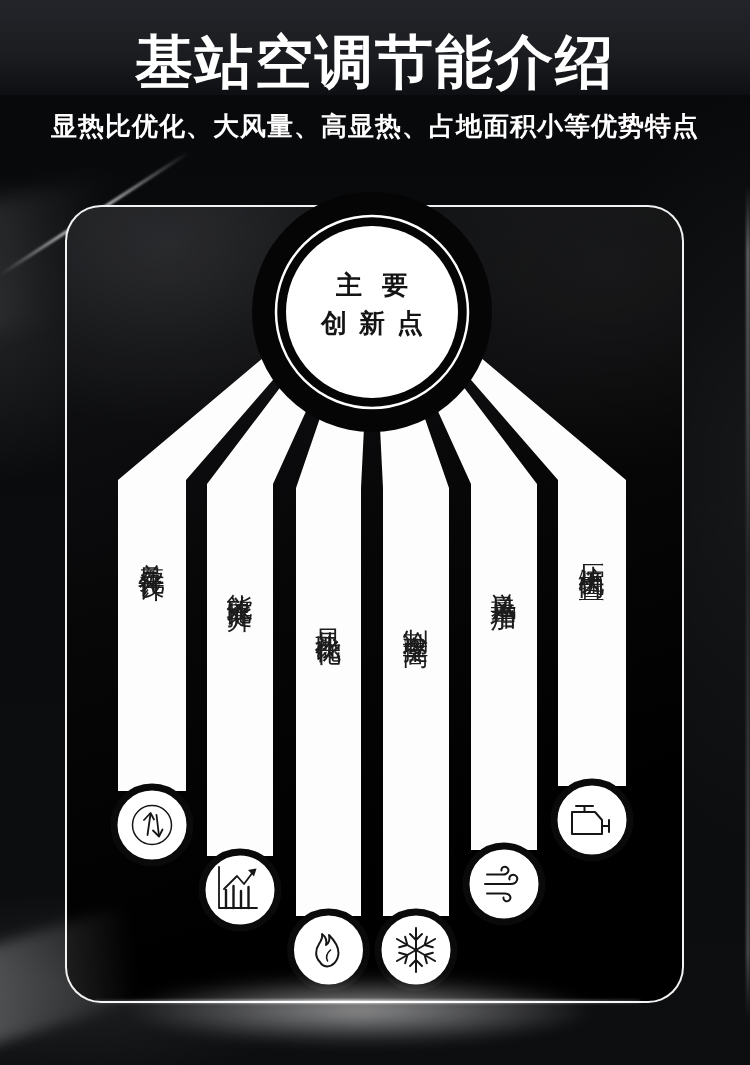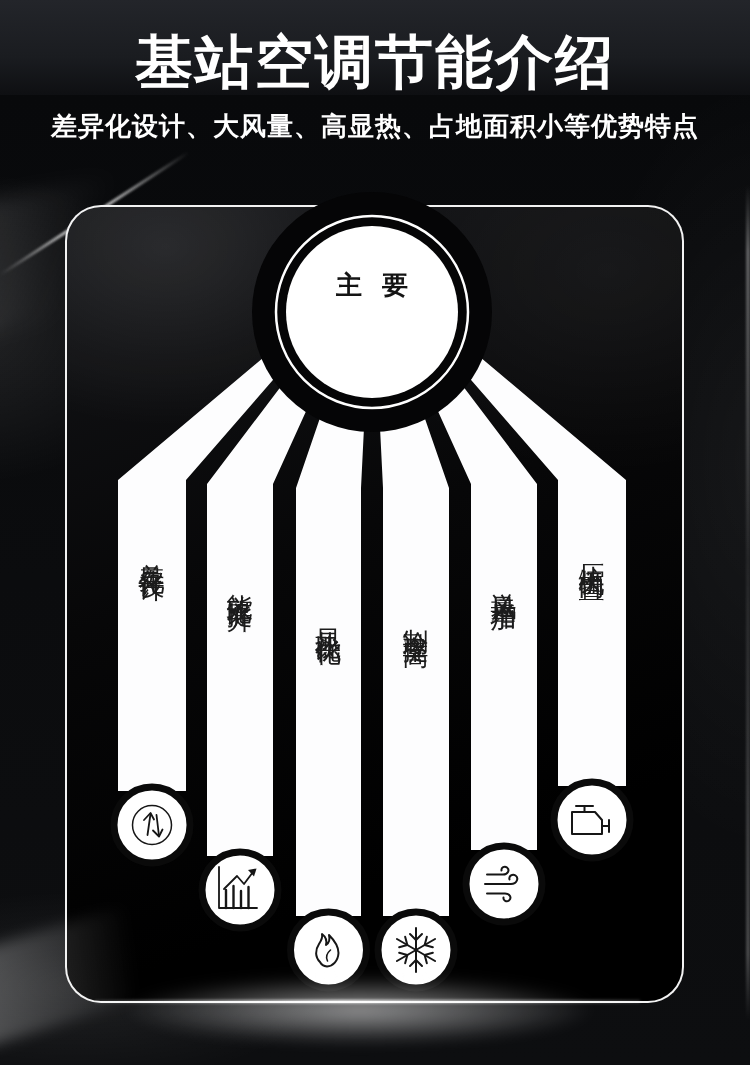--- a/index.html
+++ b/index.html
@@ -82,21 +82,21 @@
   .center-label .l2{display:block;line-height:38px;letter-spacing:12px;padding-left:12px;}
 </style>
 </head>
 <body>
 
 <div id="canvas">
   <div class="bg-top-band"></div>
   <div class="bg-sheen"></div>
 
   <div class="page-title">基站空调节能介绍</div>
-  <div class="page-subtitle">差异化设计、大风量、高显热、占地面积小等优势特点</div>
+  <div class="page-subtitle">显热比优化、大风量、高显热、占地面积小等优势特点</div>
 
   <div class="streak-tl-soft"></div>
   <div class="streak-tl"></div>
   <div class="panel"></div>
 
   <svg class="diagram" width="750" height="1065" viewBox="0 0 750 1065">
 
     <g fill="#fdfdfe">
       <polygon points="372,266 118,480 118,791 186,791 186,480"></polygon>
       <polygon points="372,266 207,484 207,856 273,856 273,484"></polygon>
@@ -172,20 +172,21 @@
       <path d="M-16,-14 H1"></path>
       <path d="M-7.5,-14 V-8"></path>
       <path d="M-20,-8 H3 L10,0 V14 H-20 Z"></path>
       <path d="M10,6 H17"></path>
       <path d="M17,0 V12"></path>
     </g>
   </svg>
 
   <div class="center-label">
     <span class="l1">主要</span>
+    <span class="l2">创新点</span>
   </div>
 
   <div class="vlabel" style="left:137px;top:543px;">差异化设计</div>
   <div class="vlabel" style="left:225px;top:573px;">能效比提升</div>
   <div class="vlabel" style="left:313.5px;top:608px;">显热比优化</div>
   <div class="vlabel" style="left:401px;top:608px;">制冷率提高</div>
   <div class="vlabel" style="left:489px;top:573px;">送风量增加</div>
   <div class="vlabel" style="left:577px;top:543px;">压缩机内置</div>
 
   <div class="beam-bl"></div>

